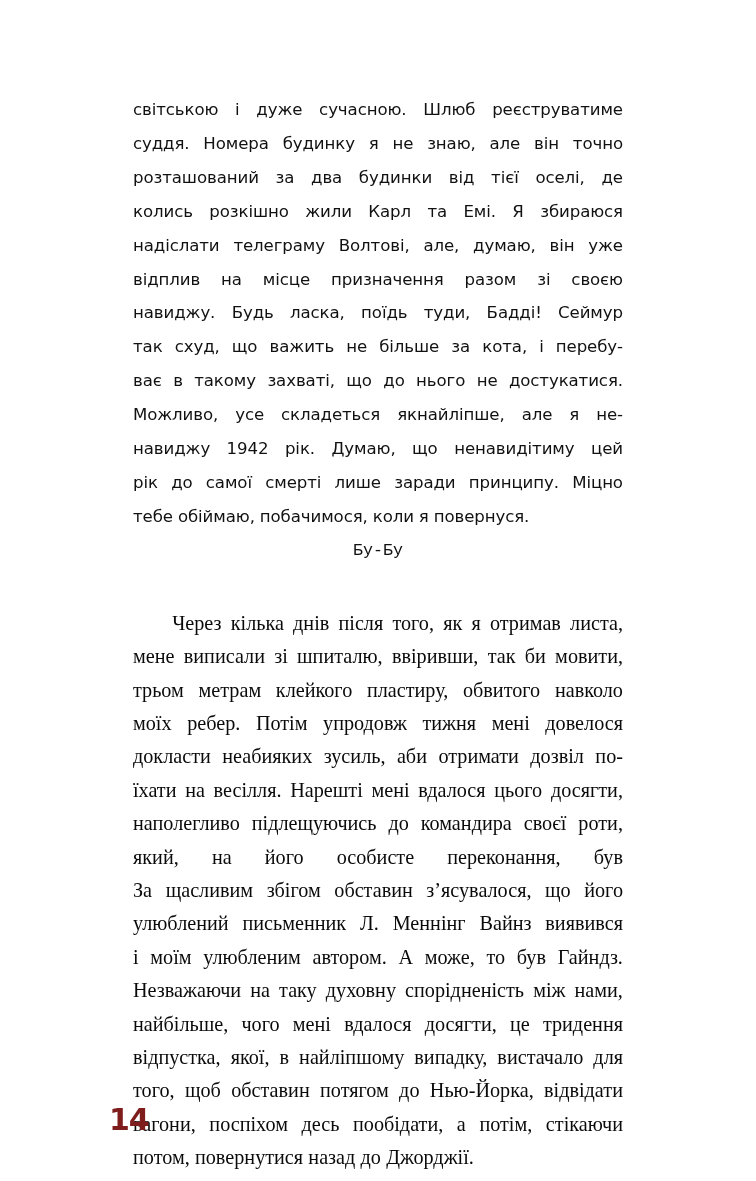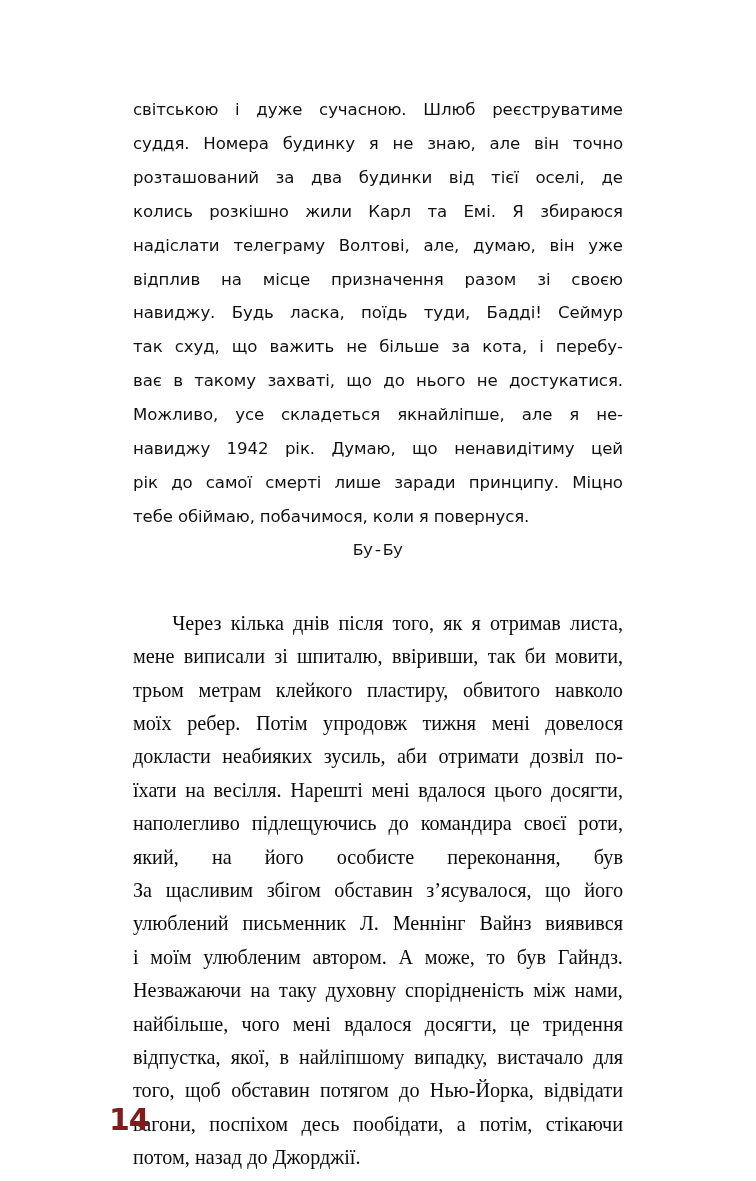--- a/index.html
+++ b/index.html
@@ -150,21 +150,21 @@
         <div class="ln j"><span>наполегливо</span><span>підлещуючись</span><span>до</span><span>командира</span><span>своєї</span><span>роти,</span></div>
         <div class="ln j"><span>який,</span><span>на</span><span>його</span><span>особисте</span><span>переконання,</span><span>був</span></div>
         <div class="ln j"><span>За</span><span>щасливим</span><span>збігом</span><span>обставин</span><span>з’ясувалося,</span><span>що</span><span>його</span></div>
         <div class="ln j"><span>улюблений</span><span>письменник</span><span>Л.</span><span>Меннінг</span><span>Вайнз</span><span>виявився</span></div>
         <div class="ln j"><span>і</span><span>моїм</span><span>улюбленим</span><span>автором.</span><span>А</span><span>може,</span><span>то</span><span>був</span><span>Гайндз.</span></div>
         <div class="ln j"><span>Незважаючи</span><span>на</span><span>таку</span><span>духовну</span><span>спорідненість</span><span>між</span><span>нами,</span></div>
         <div class="ln j"><span>найбільше,</span><span>чого</span><span>мені</span><span>вдалося</span><span>досягти,</span><span>це</span><span>тридення</span></div>
         <div class="ln j"><span>відпустка,</span><span>якої,</span><span>в</span><span>найліпшому</span><span>випадку,</span><span>вистачало</span><span>для</span></div>
         <div class="ln j"><span>того,</span><span>щоб</span><span>обставин</span><span>потягом</span><span>до</span><span>Нью-Йорка,</span><span>відвідати</span></div>
         <div class="ln j"><span>вагони,</span><span>поспіхом</span><span>десь</span><span>пообідати,</span><span>а</span><span>потім,</span><span>стікаючи</span></div>
-        <div class="ln n"><span>потом,</span><span>назад</span><span>до</span><span>Джорджії.</span></div>
+        <div class="ln n"><span>потом,</span><span>повернутися</span><span>назад</span><span>до</span><span>Джорджії.</span></div>
         <div class="ln j"><span class="indent"></span><span>Усі</span><span>вагони</span><span>із</span><span>сидячими</span><span>місцями</span><span>в</span><span>потягах</span><span>1942</span><span>року</span></div>
       </div>
 
   </div>
 
   <div class="folio">14</div>
 
 </div>
 
 </body></html>

